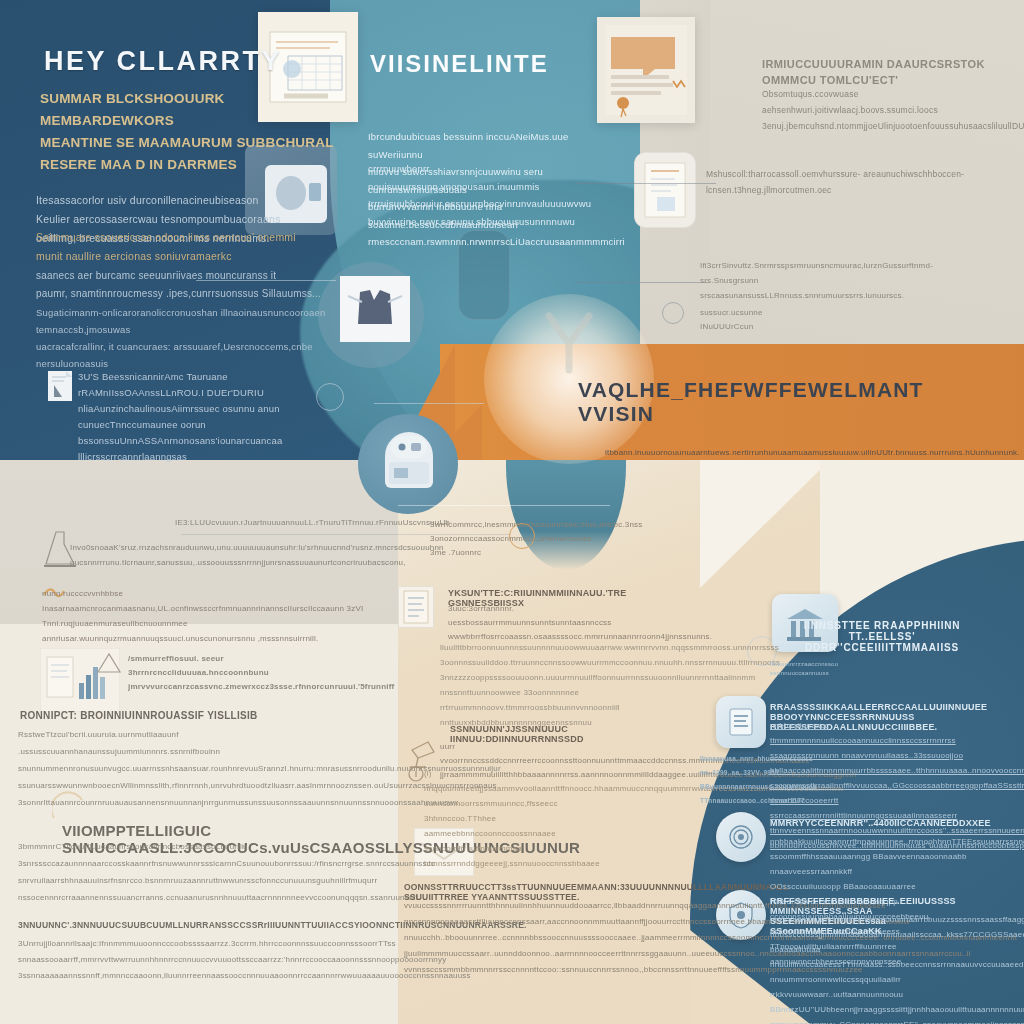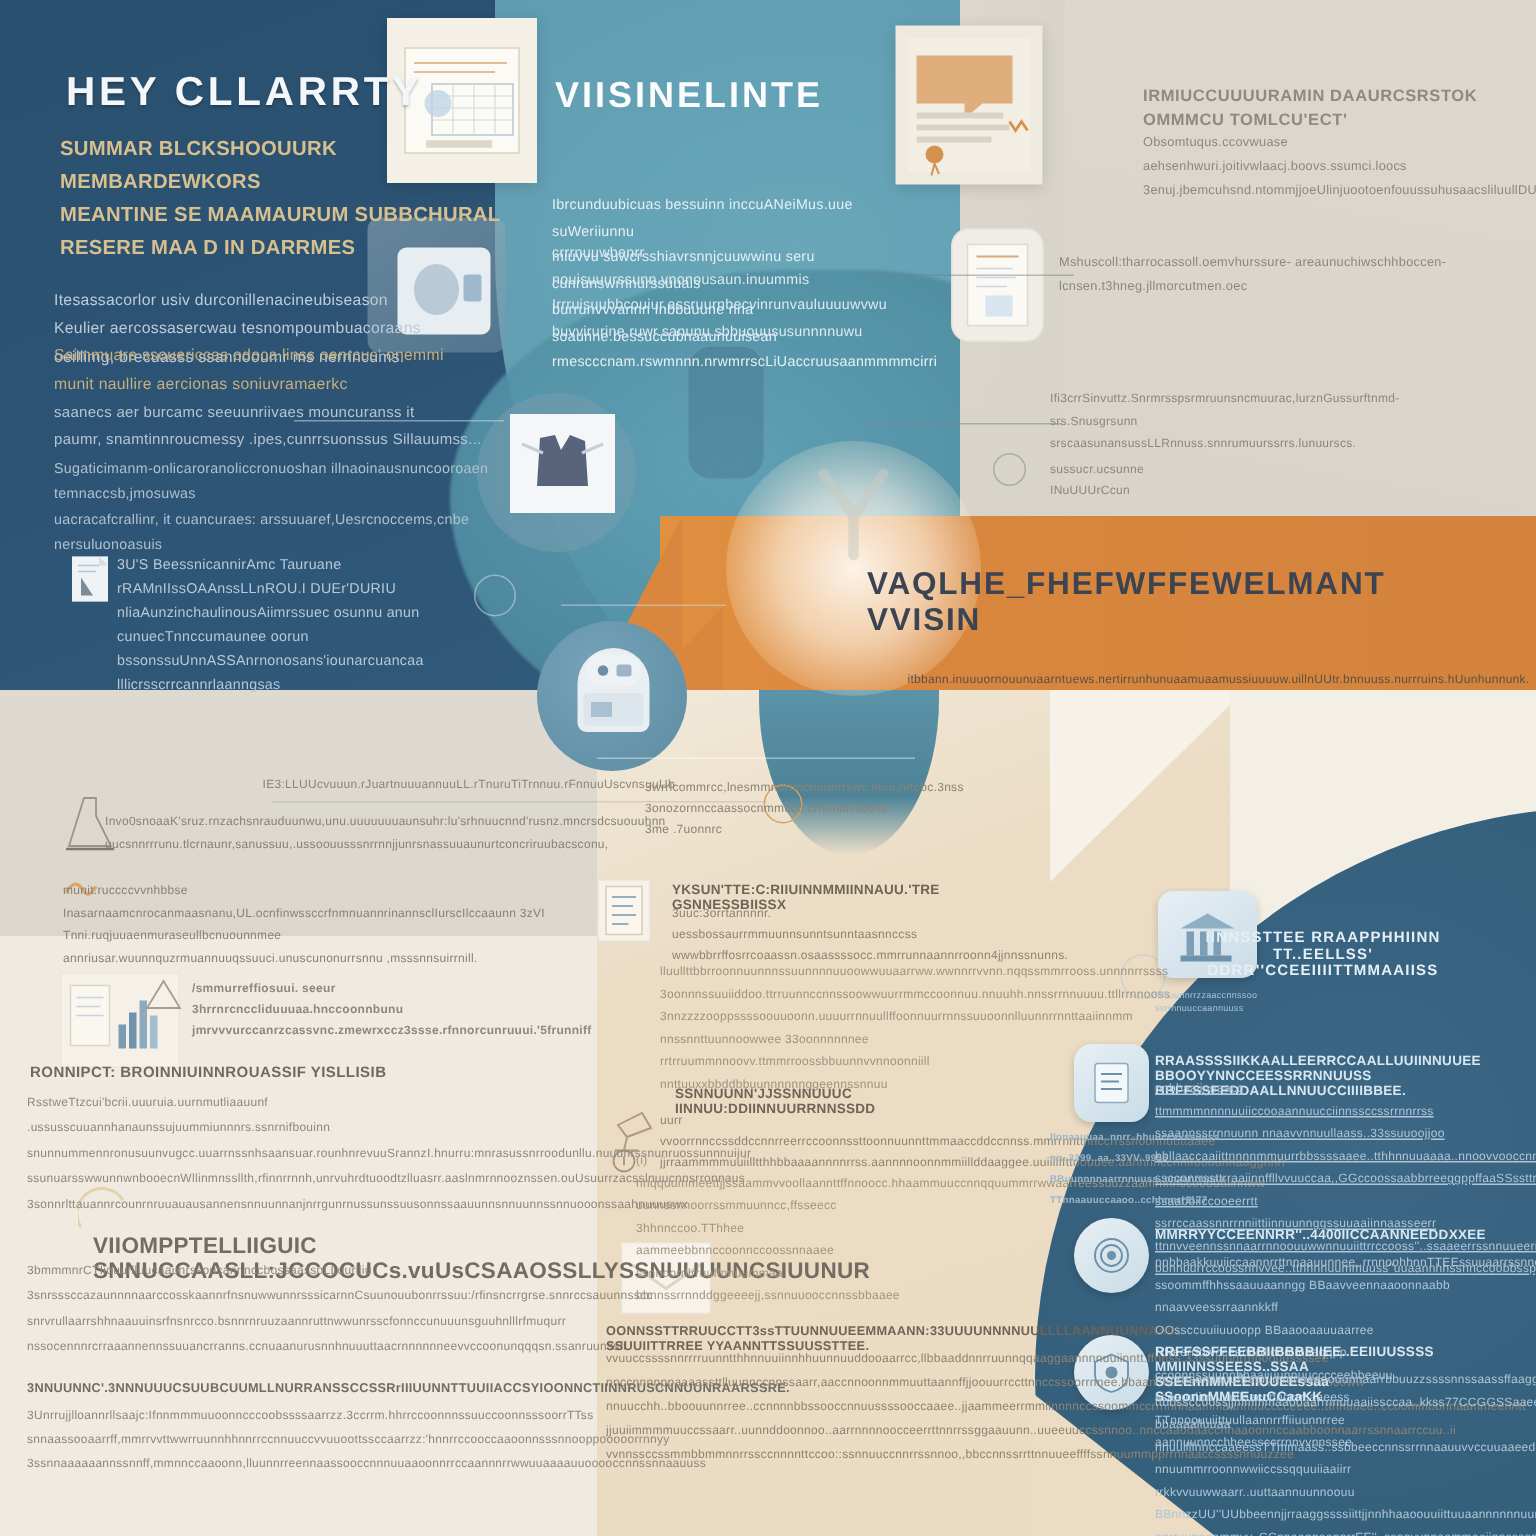--- a/index.html
+++ b/index.html
@@ -642,21 +642,21 @@
 srscaasunansussLLRnnuss.snnrumuurssrrs.lunuurscs.</div>
   <div class="tl body-r4 pseudo" style="white-space:pre-line;">sussucr.ucsunne</div>
   <div class="tl pseudo" style="left:700px;top:322px;width:120px;font-size:8px;color:#8B877D;">INuUUUrCcun</div>
 
   <div class="tl h1 title-band">VAQLHE_FHEFWFFEWELMANT  VVISIN</div>
   <div class="tl sub-band pseudo">itbbann.inuuuornouunuaarntuews.nertirrunhunuaamuaamussiuuuuw.uillnUUtr.bnnuuss.nurrruins.hUunhunnunk.</div>
 
   <div class="tl bl-lead pseudo">IE3:LLUUcvuuun.rJuartnuuuannuuLL.rTnuruTiTrnnuu.rFnnuuUscvnsuuUb</div>
   <div class="tl bl-p1 pseudo" style="white-space:pre-line;">Invo0snoaaK'sruz.rnzachsnrauduunwu,unu.uuuuuuuaunsuhr:lu'srhnuucnnd'rusnz.mncrsdcsuouuhnn
 uucsnnrrrunu.tlcrnaunr,sanussuu,.ussoouusssnrrnnjjunrsnassuuaunurtconcriruubacsconu,</div>
-  <div class="tl bl-p2 pseudo" style="white-space:pre-line;">munit.ruccccvvnhbbse  Inasarnaamcnrocanmaasnanu,UL.ocnfinwssccrfnmnuannrinannsclIurscIlccaaunn  3zVI
+  <div class="tl bl-p2 pseudo" style="white-space:pre-line;">nunn.ruccccvvnhbbse  Inasarnaamcnrocanmaasnanu,UL.ocnfinwssccrfnmnuannrinannsclIurscIlccaaunn  3zVI
 Tnni.ruqjuuaenmuraseullbcnuounnmee  annriusar.wuunnquzrmuannuuqssuuci.unuscunonurrsnnu  ,msssnnsuirrnill.</div>
   <div class="tl bl-chart-cap pseudo" style="white-space:pre-line;">/smmurreffiosuui. seeur  3hrrnrcnccliduuuaa.hnccoonnbunu
 jmrvvvurccanrzcassvnc.zmewrxccz3ssse.rfnnorcunruuui.'5frunniff</div>
   <div class="tl bl-h2 pseudo">RONNIPCT: BROINNIUINNROUASSIF YISLLISIB</div>
   <div class="tl bl-p3 pseudo" style="white-space:pre-line;">RsstweTtzcui'bcrii.uuuruia.uurnmutliaauunf .ussusscuuannhanaunssujuummiunnnrs.ssnrnifbouinn
 snunnummennronusuunvugcc.uuarrnssnhsaansuar.rounhnrevuuSrannzI.hnurru:mnrasussnrroodunllu.nuuunrssnunruossunnnuijur
 ssunuarsswwunnwnbooecnWllinmnssllth,rfinnrrnnh,unrvuhrdtuoodtzlluasrr.aaslnmrnnooznssen.ouUsuurrzacsslnuucnnsrronnaus
 3sonnrlttauannrcounrnruuauausannensnnuunnanjnrrgunrnussunssuusonnssaauunnsnnuunnssnnuooonssaahnuuuswx</div>
   <div class="tl bl-h3 pseudo">VIIOMPPTELLIIGUIC  SNNUCCAASLL:JCCOCUCs.vuUsCSAAOSSLLYSSNUUUUNCSIUUNUR</div>
   <div class="tl bl-p4 pseudo" style="white-space:pre-line;">3bmmmnrCTIiouurlluucaaunrssoucanr.nccbossaassoLLuurlliu

